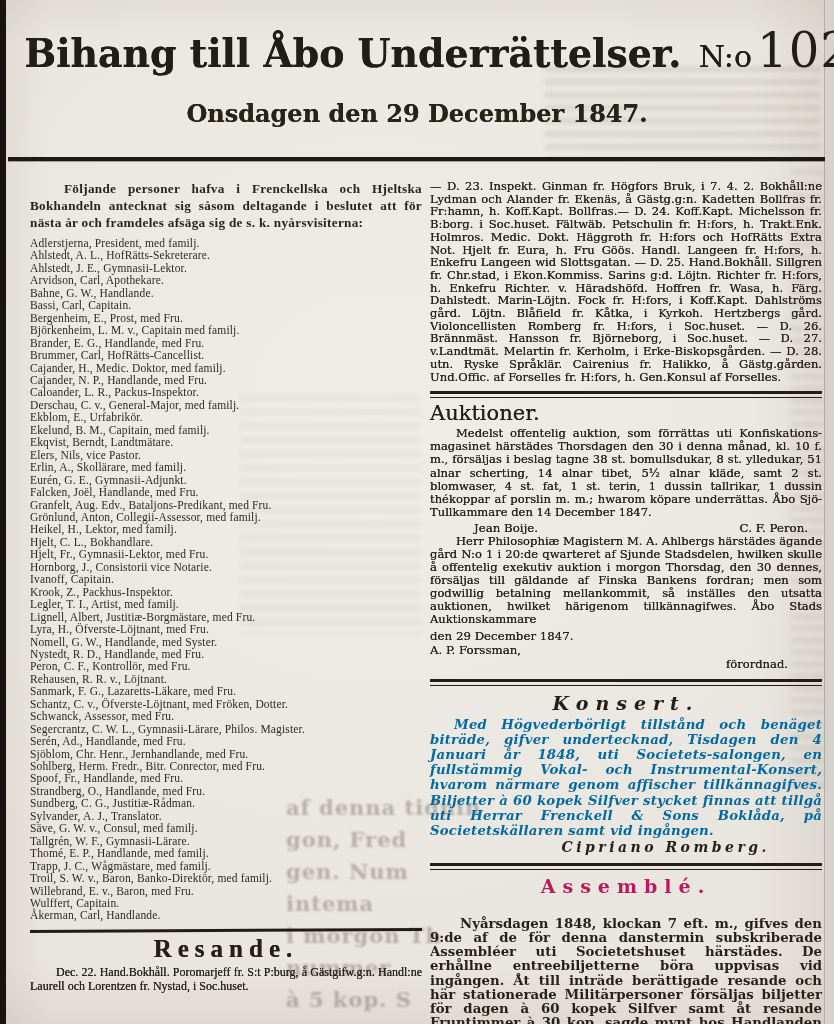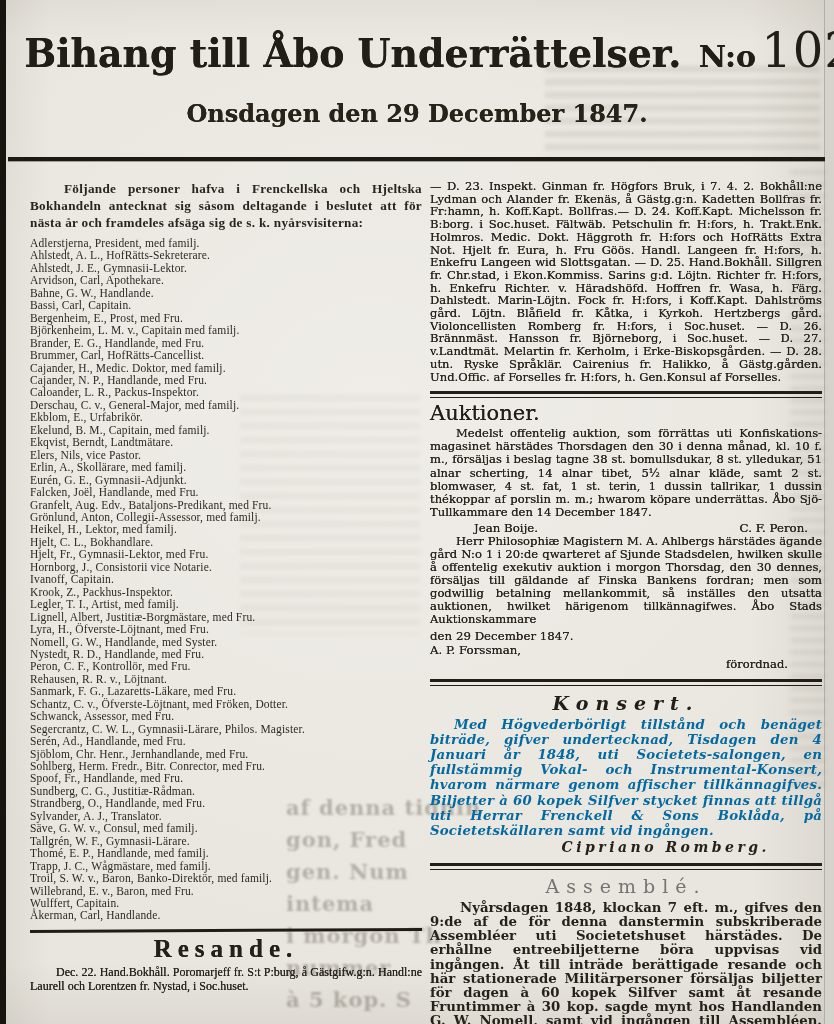--- a/index.html
+++ b/index.html
@@ -15,21 +15,21 @@
     background:
       radial-gradient(ellipse 120% 90% at 45% 40%, rgba(255,255,255,0.28), rgba(0,0,0,0) 60%),
       linear-gradient(90deg, rgba(120,110,95,0.10) 0%, rgba(0,0,0,0) 6%, rgba(0,0,0,0) 90%, rgba(120,110,95,0.12) 100%),
       linear-gradient(180deg, rgba(120,110,95,0.08) 0%, rgba(0,0,0,0) 4%, rgba(0,0,0,0) 94%, rgba(120,110,95,0.10) 100%);
   }
   .edge-left{position:absolute;left:0;top:0;width:6px;height:1024px;background:#17130e;}
   .edge-right{position:absolute;right:0;top:0;width:9px;height:1024px;background:#d6d3cc;border-left:1px solid #b3afa6;}
 
   .masthead{position:absolute;top:22px;left:14px;width:806px;text-align:center;white-space:nowrap;color:#211d17;}
   .mast-title{font-size:39px;font-weight:bold;letter-spacing:0px;transform:scaleX(.97);display:inline-block;text-shadow:0 0 .6px #211d17;}
-  .mast-no{font-size:30px;font-weight:bold;margin-left:2px;text-shadow:0 0 .5px #211d17;}
+  .mast-no{font-size:30px;font-weight:normal;margin-left:2px;text-shadow:0 0 .5px #211d17;}
   .mast-num{font-size:48px;font-weight:400;letter-spacing:1px;}
   .dateline{position:absolute;top:99px;left:14px;width:806px;text-align:center;font-size:24px;font-weight:bold;color:#272319;text-shadow:0 0 .4px #272319;}
   .rule-main{position:absolute;top:157px;left:8px;width:817px;height:4px;background:#1d1913;box-shadow:0 1px 0 rgba(29,25,19,.35);}
 
   .col{position:absolute;top:180px;}
   .col-left{left:30px;width:392px;font-family:Liberation Serif, serif;}
   .col-right{left:430px;width:392px;}
 
   .frak{text-shadow:0 0 .45px currentColor;}
 
@@ -43,21 +43,21 @@
   .rule-double{border-top:3px solid #221e17;border-bottom:1px solid #221e17;height:3px;margin:8px 0 2px;}
   .aukt-h{text-align:left;font-size:21px;font-weight:normal;margin:3px 0 2px;color:#221e17;}
   .notice{font-size:11.55px;line-height:13.1px;text-align:justify;text-indent:26px;color:#29251e;}
   .sigrow{display:flex;justify-content:space-between;font-size:11.8px;padding:2px 14px 0 44px;color:#29251e;}
   .forordnad{text-align:right;padding-right:34px;font-size:11.55px;color:#29251e;}
 
   .konsert-h{text-align:center;font-style:italic;font-weight:bold;font-size:19px;letter-spacing:7px;margin:6px 0 3px;color:#221e17;}
   .konsert-b{font-style:italic;font-weight:bold;font-size:13.3px;line-height:15.2px;text-align:justify;text-indent:24px;letter-spacing:.2px;color:#0369a1;}
   .konsert-sig{font-style:italic;font-weight:bold;font-size:14px;letter-spacing:3.5px;text-align:right;padding-right:52px;margin-top:1px;color:#262219;}
 
-  .assemble-h{text-align:center;font-weight:normal;font-size:19px;letter-spacing:7px;margin:5px 0 4px;color:#737373;}
+  .assemble-h{text-align:center;font-weight:bold;font-size:19px;letter-spacing:7px;margin:5px 0 20px;color:#be185d;}
   .assemble-b{font-weight:bold;font-size:13.3px;line-height:14.1px;text-align:justify;text-indent:30px;color:#262219;}
 
   
   .bleed-big{
     position:absolute;left:286px;top:792px;width:150px;
     color:rgba(104,97,86,.42);font-weight:bold;font-size:21px;line-height:32px;
     letter-spacing:1px;filter:blur(1.1px);white-space:nowrap;pointer-events:none;
   }
   .smudge{position:absolute;pointer-events:none;filter:blur(2px);}
   .smudge-tr{left:545px;top:66px;width:275px;height:92px;
@@ -135,22 +135,22 @@
       <div>Peron, C. F., Kontrollör, med Fru.</div>
       <div>Rehausen, R. R. v., Löjtnant.</div>
       <div>Sanmark, F. G., Lazaretts-Läkare, med Fru.</div>
       <div>Schantz, C. v., Öfverste-Löjtnant, med Fröken, Dotter.</div>
       <div>Schwanck, Assessor, med Fru.</div>
       <div>Segercrantz, C. W. L., Gymnasii-Lärare, Philos. Magister.</div>
       <div>Serén, Ad., Handlande, med Fru.</div>
       <div>Sjöblom, Chr. Henr., Jernhandlande, med Fru.</div>
       <div>Sohlberg, Herm. Fredr., Bitr. Conrector, med Fru.</div>
       <div>Spoof, Fr., Handlande, med Fru.</div>
+      <div>Strandberg, O., Handlande, med Fru.</div>
       <div>Sundberg, C. G., Justitiæ-Rådman.</div>
-      <div>Strandberg, O., Handlande, med Fru.</div>
       <div>Sylvander, A. J., Translator.</div>
       <div>Säve, G. W. v., Consul, med familj.</div>
       <div>Tallgrén, W. F., Gymnasii-Lärare.</div>
       <div>Thomé, E. P., Handlande, med familj.</div>
       <div>Trapp, J. C., Wågmästare, med familj.</div>
       <div>Troil, S. W. v., Baron, Banko-Direktör, med familj.</div>
       <div>Willebrand, E. v., Baron, med Fru.</div>
       <div>Wulffert, Capitain.</div>
       <div>Åkerman, Carl, Handlande.</div>
     </div>

